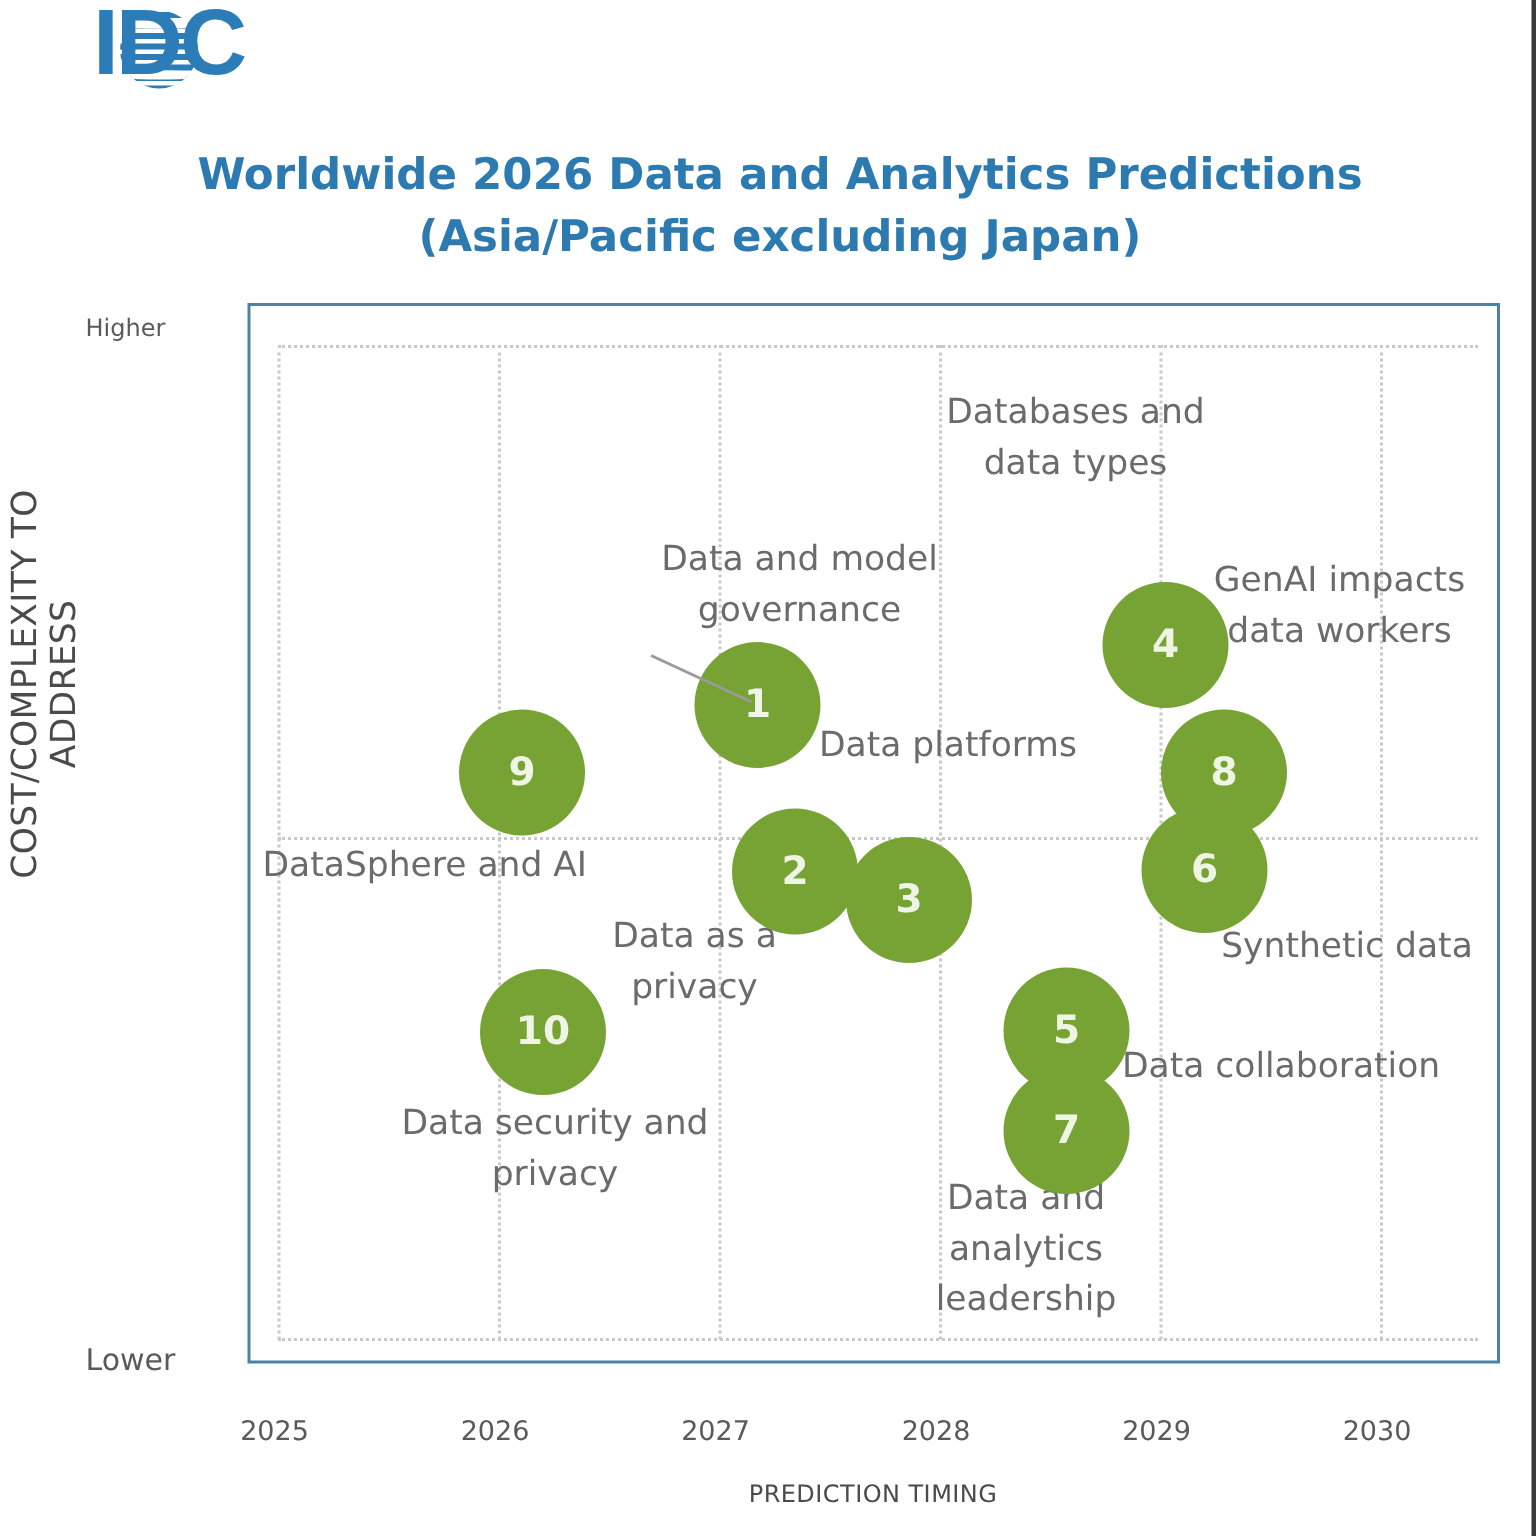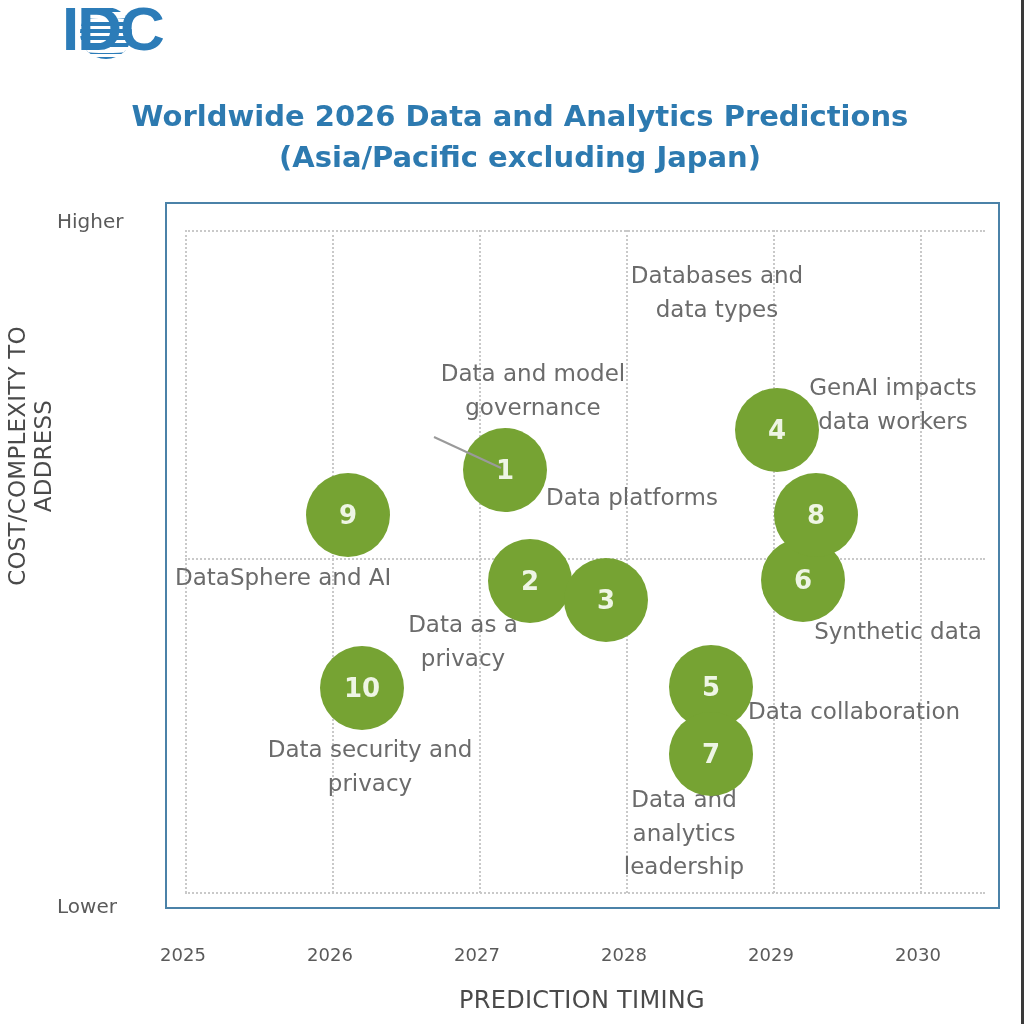--- a/index.html
+++ b/index.html
@@ -91,21 +91,21 @@
     transform: rotate(-90deg);
     font-family: "DejaVu Sans", sans-serif;
     font-size: 23px;
     color: #4a4a4a;
     letter-spacing: 0.2px;
   }
   #higher-label {
     position: absolute;
     left: 57px;
     top: 209px;
-    font-size: 20px;
+    font-size: 16px;
     color: #5a5a5a;
   }
   #lower-label {
     position: absolute;
     left: 57px;
     top: 894px;
     font-size: 20px;
     color: #5a5a5a;
   }
   .xtick {
@@ -115,21 +115,21 @@
     text-align: center;
     font-size: 18px;
     color: #5a5a5a;
   }
   #xlabel {
     position: absolute;
     left: 162px;
     top: 986px;
     width: 840px;
     text-align: center;
-    font-size: 24px;
+    font-size: 16px;
     color: #4a4a4a;
     letter-spacing: 0.3px;
   }
 
   
   .bubble {
     position: absolute;
     border-radius: 50%;
     background: #76A333;
     display: flex;

